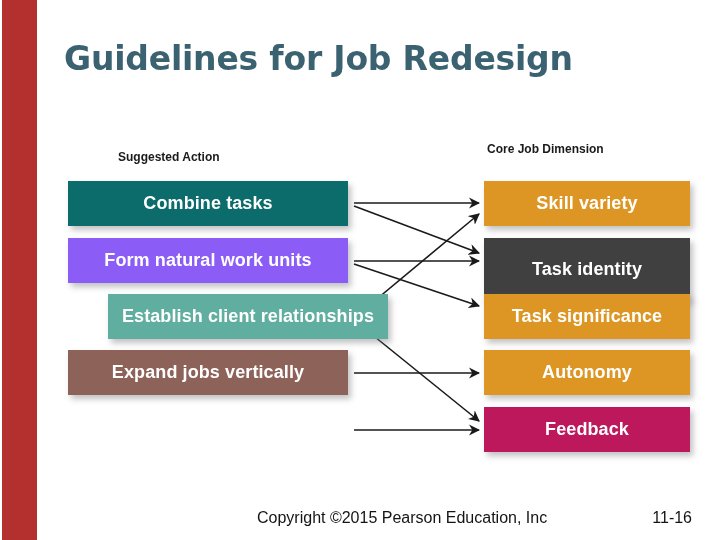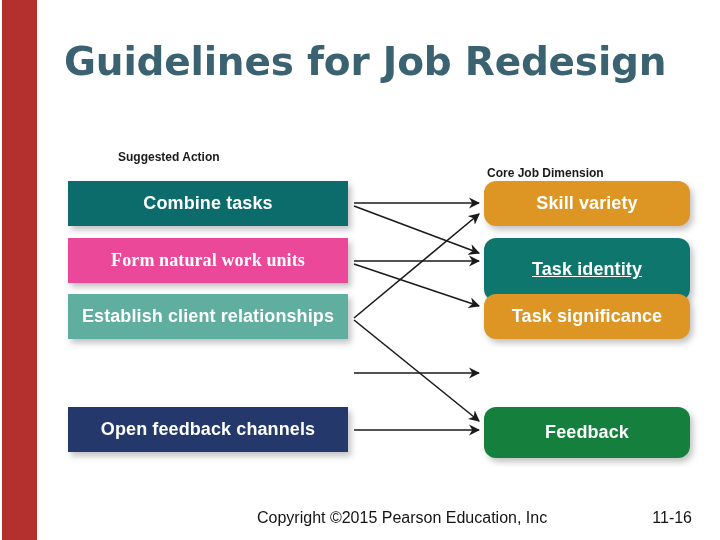--- a/index.html
+++ b/index.html
@@ -31,21 +31,21 @@
     height: 540px;
     background: #b4302f;
   }
 
   
   #slide-title {
     position: absolute;
     left: 64px;
     top: 39px;
     width: 600px;
-    font-size: 39px;
+    font-size: 33px;
     font-weight: bold;
     color: #3b6270;
     letter-spacing: -0.2px;
     white-space: nowrap;
     font-family: "DejaVu Sans", sans-serif;
   }
 
   
   #diagram {
     position: absolute;
@@ -57,37 +57,37 @@
 
   .col-header {
     position: absolute;
     font-size: 12px;
     font-weight: bold;
     color: #1a1a1a;
     white-space: nowrap;
     font-family: "Liberation Sans", sans-serif;
   }
   #header-left  { left: 118px; top: 150px; }
-  #header-right { left: 487px; top: 142px; margin-top: 24px; }
+  #header-right { left: 487px; top: 142px; }
 
   .node {
     position: absolute;
     display: flex;
     align-items: center;
     justify-content: center;
     color: #ffffff;
     font-size: 18px;
     font-weight: bold;
     letter-spacing: 0.1px;
     white-space: nowrap;
     box-shadow: 3px 4px 6px rgba(120,120,125,0.45);
     font-family: "Liberation Sans", sans-serif;
   }
   .node.left  { left: 68px;  width: 280px; }
-  .node.right { left: 484px; width: 206px; border-radius: 12px; }
+  .node.right { left: 484px; width: 206px; }
 
   #arrows {
     position: absolute;
     left: 0; top: 0;
     width: 720px; height: 540px;
     pointer-events: none;
   }
 
   .footer-text {
     position: absolute;
@@ -136,40 +136,43 @@
 
         <line x1="354" y1="373" x2="479" y2="373"></line>
 
         <line x1="354" y1="430" x2="479" y2="430"></line>
       </g>
     </svg>
 
     <div class="node left" style="top:181px;height:45px;background:#0c6b6b;">
       <span>Combine tasks</span>
     </div>
-    <div class="node left" style="top:238px;height:45px;background:#ec4899;font-family:Liberation Serif, serif;">
+    <div class="node left" style="top:238px;height:45px;background:#8b5cf6;">
       <span>Form natural work units</span>
     </div>
-    <div class="node left" style="top:294px;height:45px;background:#5fae9f;">
+    <div class="node left" style="top:294px;height:45px;background:#5fae9f;margin-left:40px;">
       <span>Establish client relationships</span>
     </div>
-    <div class="node left" style="top:407px;height:45px;background:#25386b;">
-      <span>Open feedback channels</span>
+    <div class="node left" style="top:350px;height:45px;background:#8d6259;">
+      <span>Expand jobs vertically</span>
     </div>
 
     <div class="node right" style="top:181px;height:45px;background:#dd9623;">
       <span>Skill variety</span>
     </div>
-    <div class="node right" style="top:238px;height:63px;background:#0f766e;text-decoration:underline;">
+    <div class="node right" style="top:238px;height:63px;background:#404040;">
       <span>Task identity</span>
     </div>
     <div class="node right" style="top:294px;height:45px;background:#dd9623;">
       <span>Task significance</span>
     </div>
-    <div class="node right" style="top:407px;height:51px;background:#15803d;">
+    <div class="node right" style="top:350px;height:45px;background:#dd9623;">
+      <span>Autonomy</span>
+    </div>
+    <div class="node right" style="top:407px;height:45px;background:#be185d;">
       <span>Feedback</span>
     </div>
 
   </div>
 
   <div class="footer-text" id="footer-copyright">Copyright ©2015 Pearson Education, Inc</div>
 
   <div class="footer-text" id="footer-page">11-16</div>
 
 </div>

